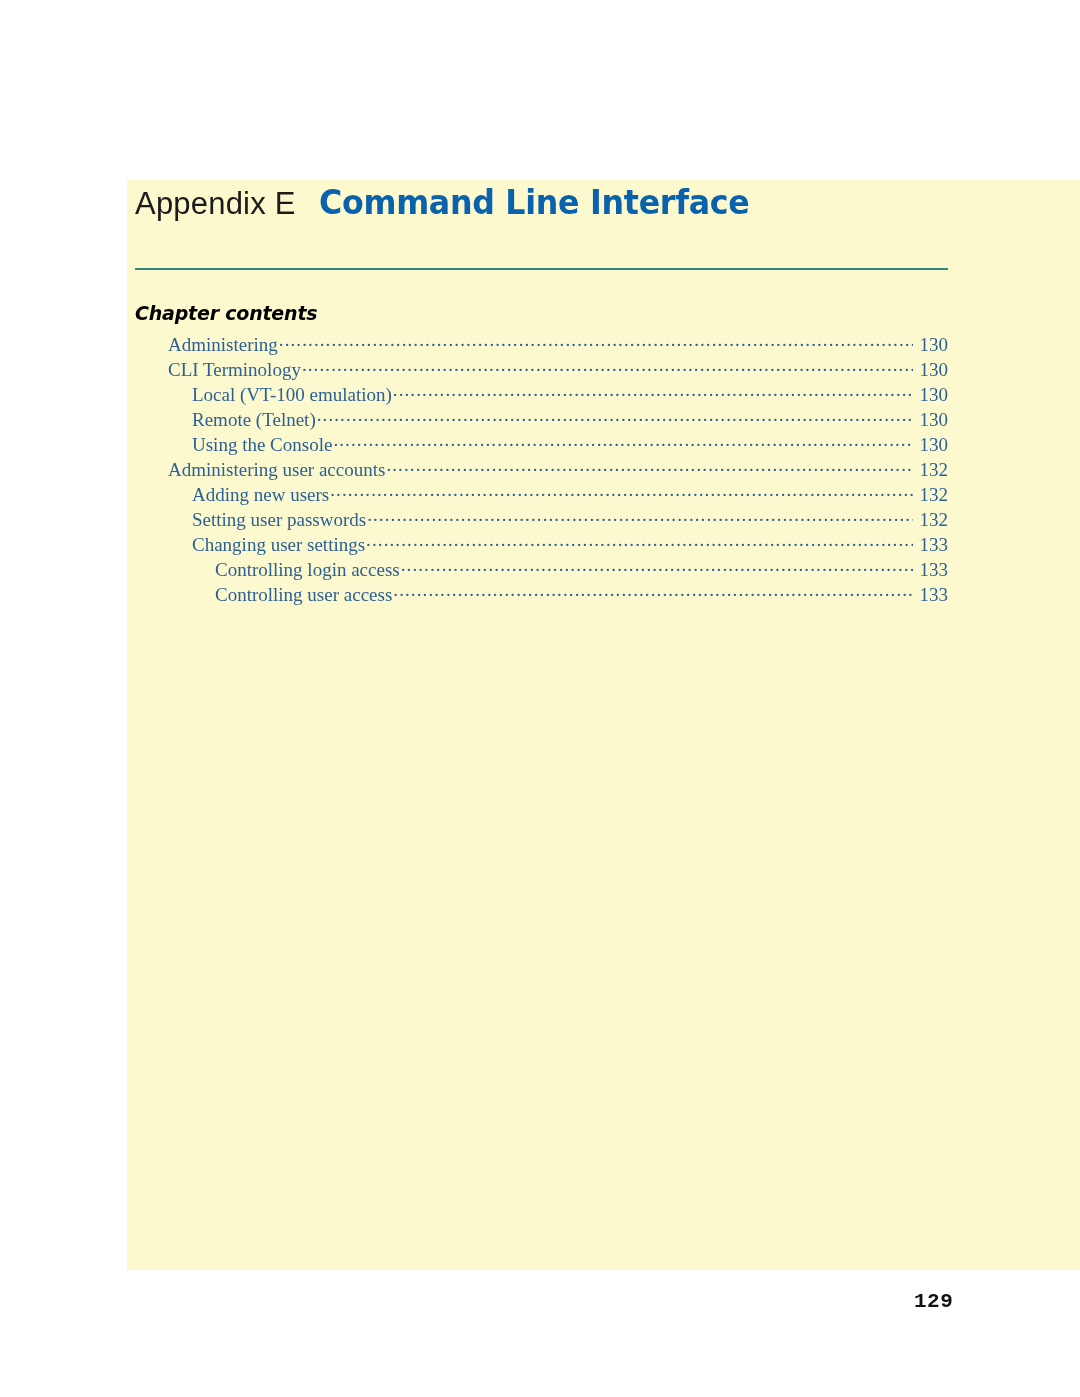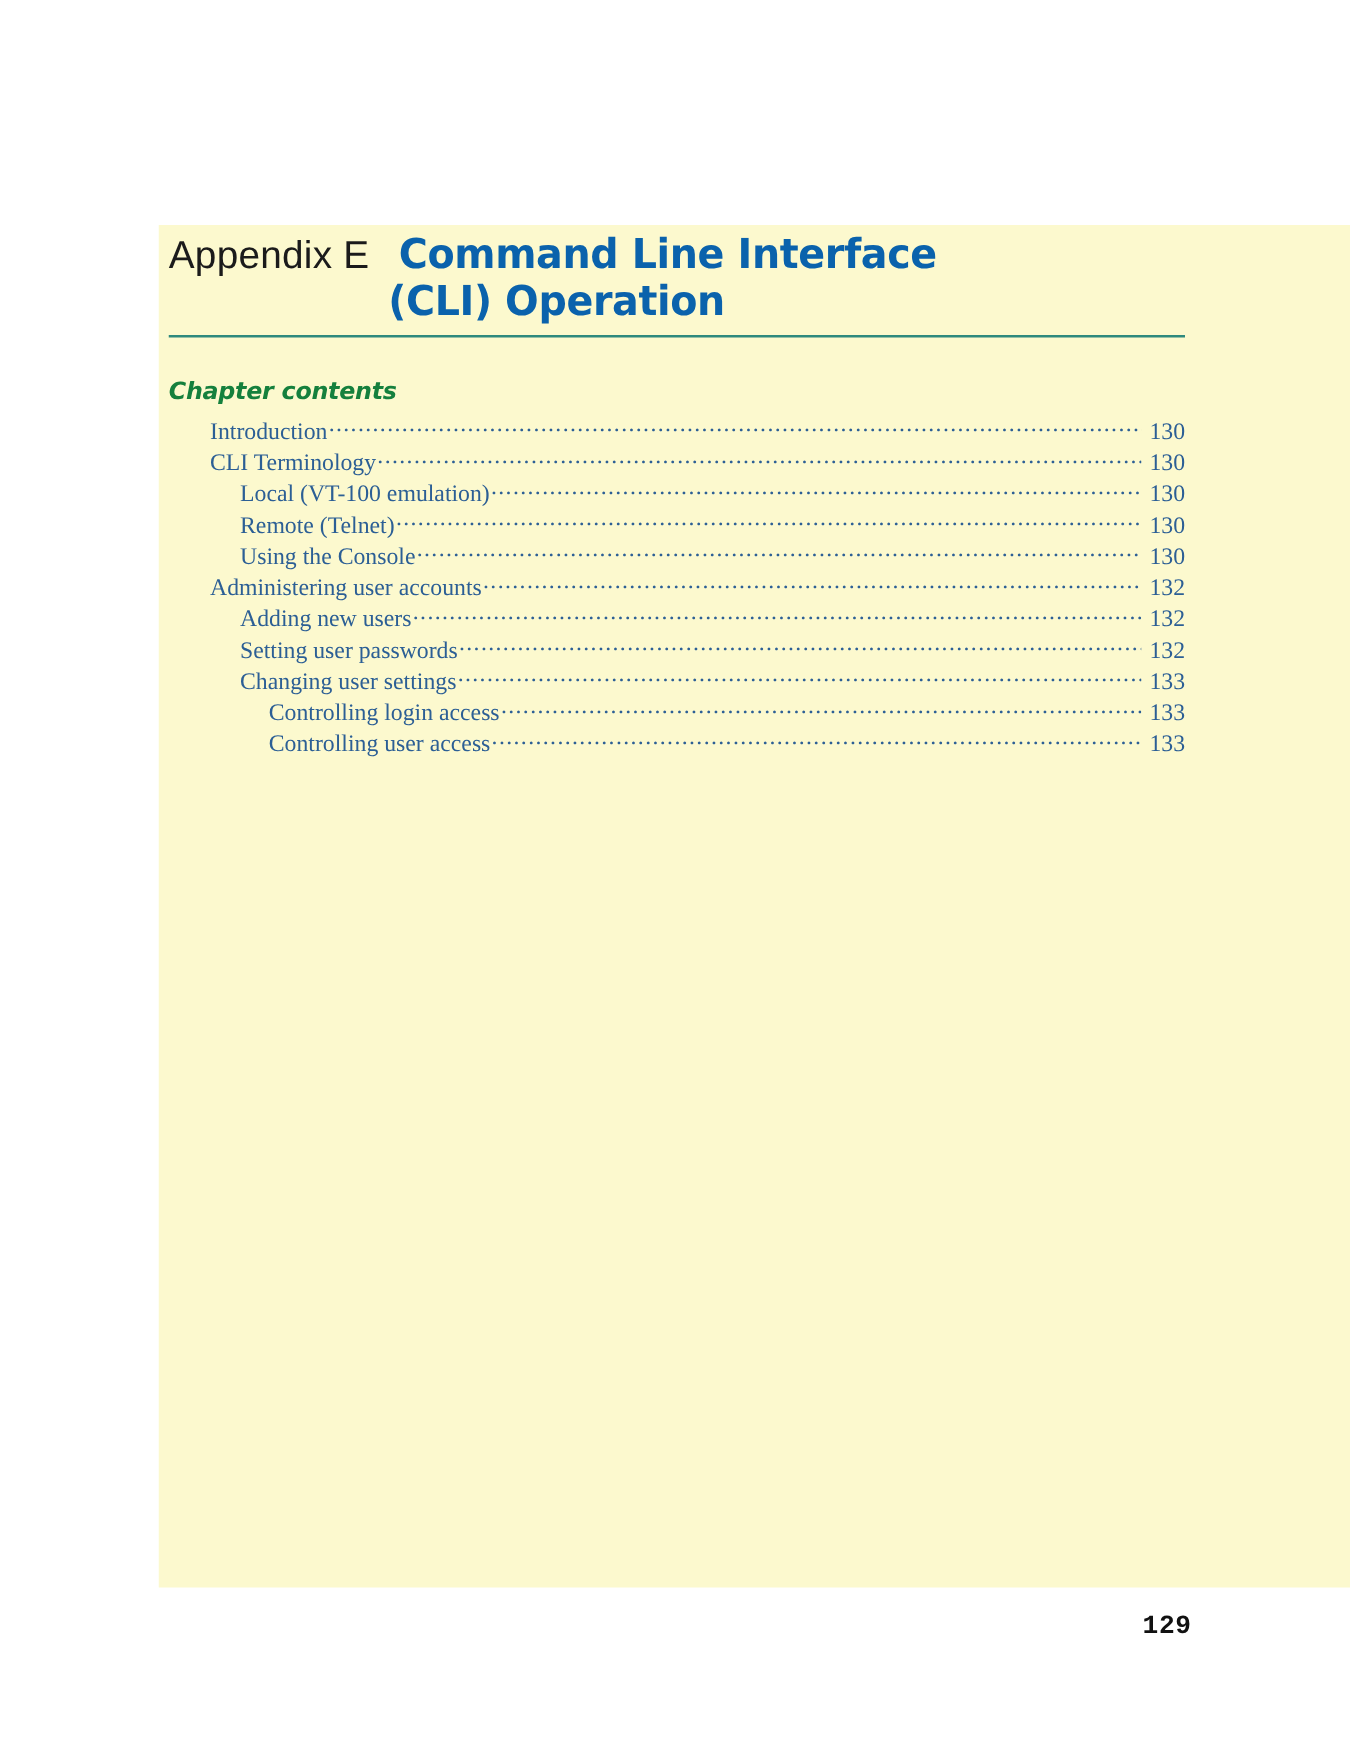--- a/index.html
+++ b/index.html
@@ -81,21 +81,21 @@
 
   
   .contents-heading {
     position: absolute;
     left: 8px;
     top: 122px;
     font-family: "DejaVu Sans", sans-serif;
     font-size: 19px;
     font-weight: bold;
     font-style: italic;
-    color: #15803d;
+    color: #000000;
     letter-spacing: -0.2px;
     white-space: nowrap;
   }
 
   
   .toc {
     position: absolute;
     left: 8px;
     top: 152px;
     width: 813px;
@@ -155,32 +155,29 @@
 </style>
 </head>
 <body>
 
 <div class="page-panel">
 
   <div class="title-block">
     <span class="title-line title-line-1">
       <span class="appendix-label">Appendix E</span><span class="title-main">Command Line Interface</span>
     </span>
-    <span class="title-line title-line-2">
-      <span class="title-main title-main-2">(CLI) Operation</span>
-    </span>
   </div>
 
   <div class="title-rule"></div>
 
   <div class="contents-heading">Chapter contents</div>
 
   <div class="toc" id="toc-list">
       <div class="toc-row lvl0">
-        <span class="toc-label">Introduction</span>
+        <span class="toc-label">Administering</span>
         <span class="toc-leader"></span>
         <span class="toc-page">130</span>
       </div>
       <div class="toc-row lvl0">
         <span class="toc-label">CLI Terminology</span>
         <span class="toc-leader"></span>
         <span class="toc-page">130</span>
       </div>
       <div class="toc-row lvl1">
         <span class="toc-label">Local (VT-100 emulation)</span>

